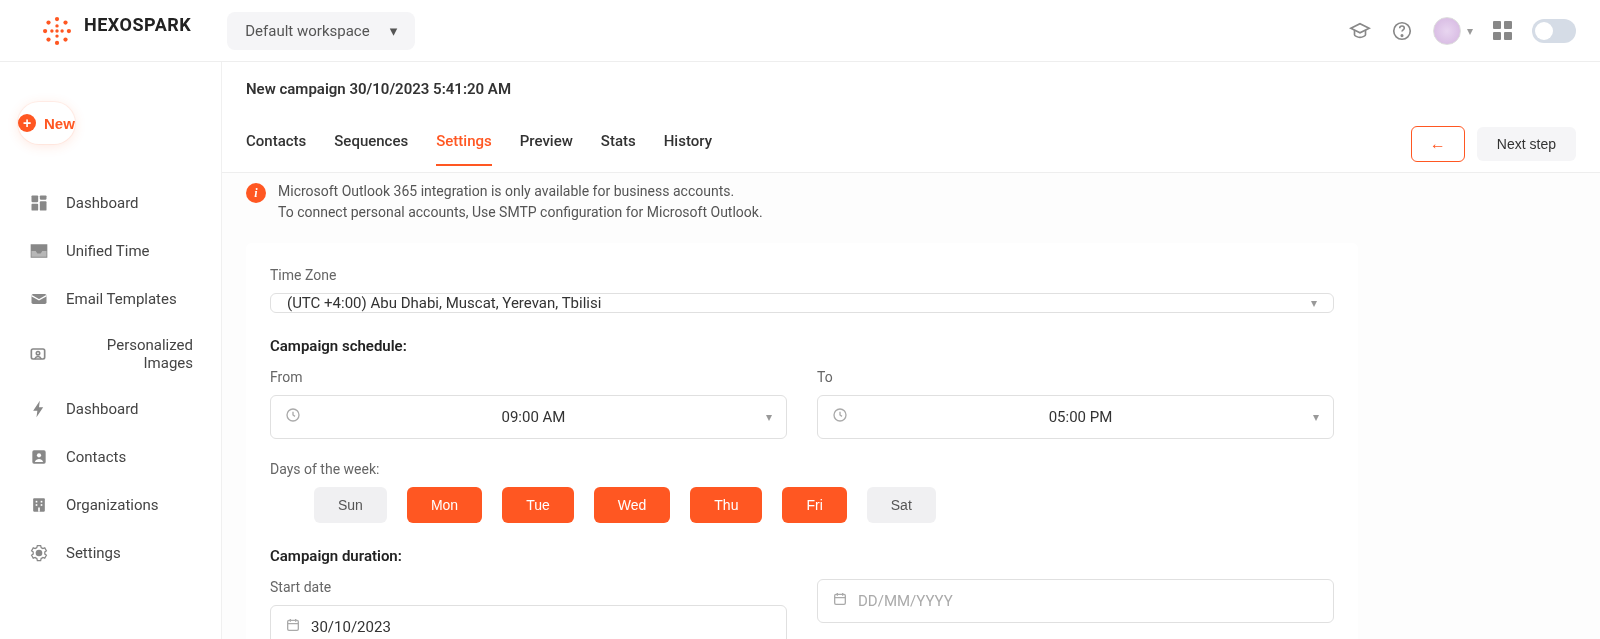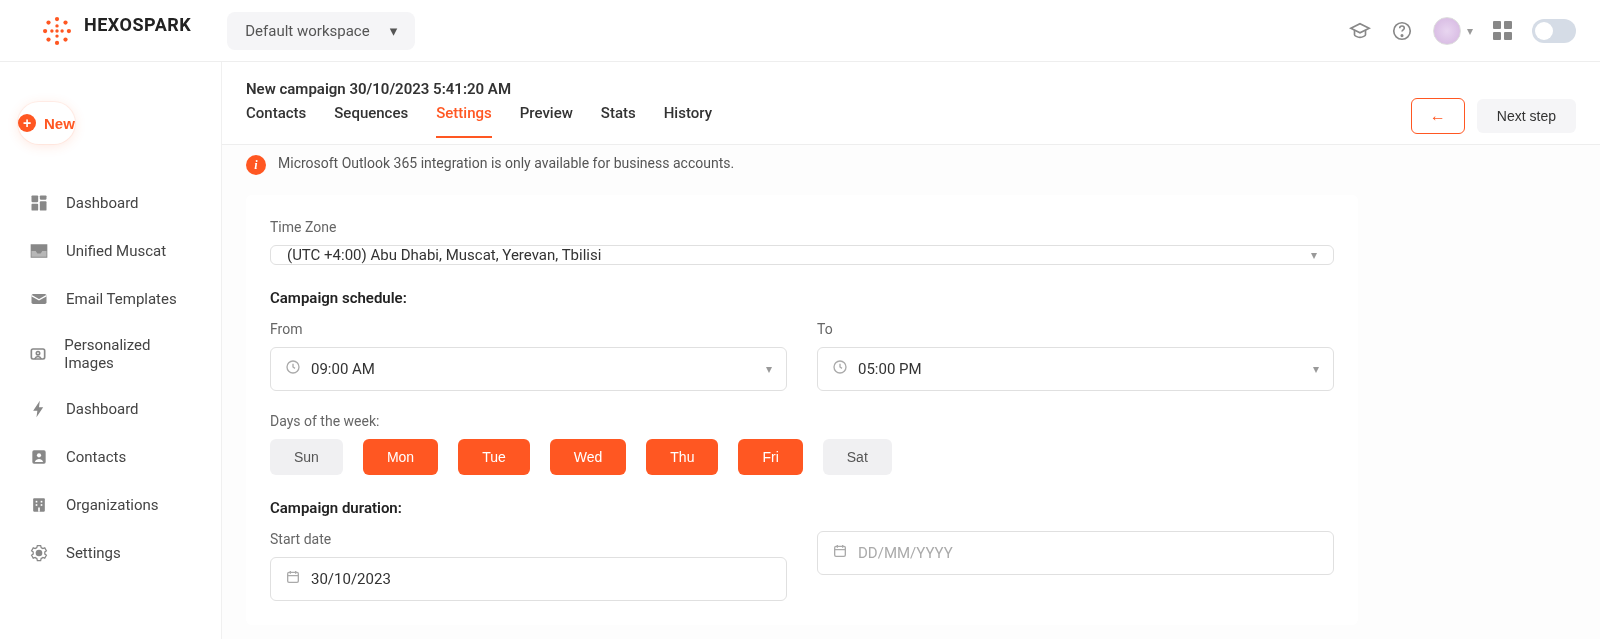--- a/index.html
+++ b/index.html
@@ -16,47 +16,47 @@
 .avatar { width: 28px; height: 28px; border-radius: 50%; background: radial-gradient(circle, #e8d5f0, #d4b5e0); border: 1px solid #ddd; }
 .apps-icon { display: grid; grid-template-columns: 8px 8px; grid-template-rows: 8px 8px; gap: 3px; }
 .apps-icon span { background: #888; border-radius: 1px; }
 .toggle { width: 44px; height: 24px; background: #d5dce6; border-radius: 12px; position: relative; cursor: pointer; }
 .toggle::after { content: ""; position: absolute; width: 18px; height: 18px; background: #fff; border-radius: 50%; top: 3px; left: 3px; }
 .layout { display: flex; height: calc(100vh - 62px); }
 .sidebar { width: 222px; padding-top: 40px; border-right: 1px solid #f0f0f0; }
 .new-btn { margin: 0 18px 36px 18px; background: #fff; border: none; border-radius: 24px; padding: 12px 0; display: flex; align-items: center; justify-content: center; gap: 8px; cursor: pointer; box-shadow: 0 0 0 1px rgba(255,100,50,0.08), 0 2px 12px rgba(255,100,50,0.15); }
 .new-btn .plus { width: 18px; height: 18px; background: #ff5722; border-radius: 50%; color: #fff; display: flex; align-items: center; justify-content: center; font-size: 14px; font-weight: bold; }
 .new-btn .lbl { color: #ff5722; font-weight: 600; font-size: 15px; }
-.nav-item { display: flex; align-items: center; gap: 16px; padding: 12px 20px; cursor: pointer; color: #444; font-size: 15px; margin: 2px 8px; border-radius: 8px; }
+.nav-item { display: flex; align-items: center; gap: 16px; padding: 12px 20px; cursor: pointer; color: #444; font-size: 15px; margin: 2px 8px; border-radius: 8px; text-align: right; }
 .nav-item.active { background: #fff0eb; color: #ff5722; }
 .nav-item.active .nav-icon { color: #ff5722; }
 .nav-icon { width: 22px; height: 22px; color: #888; display: flex; align-items: center; justify-content: center; }
 .main { flex: 1; background: #fdfdfd; overflow-y: auto; position: relative; }
 .main-header { padding: 18px 24px 0 24px; background: #fff; border-bottom: 1px solid #eee; }
-.page-title { font-size: 15px; font-weight: 600; color: #333; margin-bottom: 0; }
+.page-title { font-size: 15px; font-weight: 600; color: #333; margin-bottom: 28px; }
 .tabs-row { display: flex; align-items: center; }
 .tabs { display: flex; gap: 28px; }
 .tab { padding-bottom: 14px; cursor: pointer; color: #333; font-size: 15px; font-weight: 500; }
 .tab.active { color: #ff5722; border-bottom: 2px solid #ff5722; }
 .step-actions { margin-left: auto; display: flex; gap: 12px; align-items: center; padding-bottom: 10px; }
 .back-btn { width: 54px; height: 36px; border: 1.5px solid #ff5722; background: #fff; border-radius: 6px; color: #ff5722; display: flex; align-items: center; justify-content: center; cursor: pointer; font-size: 16px; }
 .next-btn { padding: 9px 20px; background: #f5f5f7; border: none; border-radius: 6px; color: #333; font-size: 14px; font-weight: 500; cursor: pointer; }
 .content { padding: 0 24px 40px 24px; max-width: 1160px; }
 .info-banner { display: flex; gap: 12px; padding: 8px 0 20px 0; color: #555; font-size: 14px; line-height: 1.5; }
 .info-icon { width: 20px; height: 20px; background: #ff5722; border-radius: 50%; color: #fff; display: flex; align-items: center; justify-content: center; font-size: 12px; font-weight: bold; flex-shrink: 0; margin-top: 2px; font-style: italic; font-family: serif; }
 .card { background: #fff; border-radius: 6px; padding: 24px; }
 .field-label { font-size: 14px; color: #666; margin-bottom: 10px; display: block; }
 .select-box { border: 1px solid #e0e0e0; border-radius: 6px; padding: 0 16px; display: flex; align-items: center; justify-content: space-between; cursor: pointer; background: #fff; font-size: 15px; color: #333; }
 .section-title { font-weight: 600; font-size: 15px; color: #222; margin: 24px 0 14px 0; }
 .two-col { display: flex; gap: 30px; }
 .col { flex: 1; }
 .time-box { border: 1px solid #e0e0e0; border-radius: 6px; padding: 11px 14px; display: flex; align-items: center; gap: 10px; cursor: pointer; background: #fff; font-size: 15px; }
-.time-box .val { flex: 1; }
+.time-box .val { flex: 1; text-align: center; }
 .clock-icon { color: #aaa; }
-.days-row { display: flex; gap: 20px; margin-top: 10px; }
+.days-row { display: flex; gap: 20px; margin-top: 10px; margin-left: 44px; }
 .day-btn { padding: 10px 24px; border-radius: 6px; border: none; cursor: pointer; font-size: 14px; font-weight: 500; }
 .day-btn.on { background: #ff5722; color: #fff; }
 .day-btn.off { background: #f0f0f2; color: #555; }
 .date-box { border: 1px solid #e0e0e0; border-radius: 6px; padding: 11px 14px; display: flex; align-items: center; gap: 10px; background: #fff; font-size: 15px; }
 .cal-icon { color: #aaa; }
 .placeholder { color: #aaa; }
 </style>
 </head>
 <body>
 
@@ -131,21 +131,21 @@
       <span>Dashboard</span>
     </div>
     <div class="nav-item">
       <span class="nav-icon">
           <svg width="20" height="20" viewBox="0 0 24 24" fill="#888">
             <path d="M3 5h18v14H3z M3 12h5l2 3h4l2-3h5" fill="none" stroke="#888" stroke-width="2"></path>
             <rect x="3" y="5" width="18" height="14" rx="2" fill="#888"></rect>
             <path d="M3 12h5l2 3h4l2-3h5v7H3z" fill="#fff" opacity="0.4"></path>
           </svg>
         </span>
-      <span>Unified Muscat</span>
+      <span>Unified Time</span>
     </div>
     <div class="nav-item">
       <span class="nav-icon">
           <svg width="20" height="20" viewBox="0 0 24 24" fill="#888">
             <rect x="3" y="6" width="18" height="12" rx="2"></rect>
             <path d="M3 8l9 5 9-5" stroke="#fff" stroke-width="1.5" fill="none"></path>
           </svg>
         </span>
       <span>Email Templates</span>
     </div>
@@ -220,20 +220,21 @@
           <button class="next-btn">Next step</button>
         </div>
       </div>
     </div>
 
     <div class="content">
       <div class="info-banner">
         <div class="info-icon">i</div>
         <div>
           <div>Microsoft Outlook 365 integration is only available for business accounts.</div>
+          <div>To connect personal accounts, Use SMTP configuration for Microsoft Outlook.</div>
         </div>
       </div>
 
       <div class="card">
         <label class="field-label">Time Zone</label>
         <div class="select-box">
           <span>(UTC +4:00) Abu Dhabi, Muscat, Yerevan, Tbilisi</span>
           <span class="chev">▾</span>
         </div>
 

